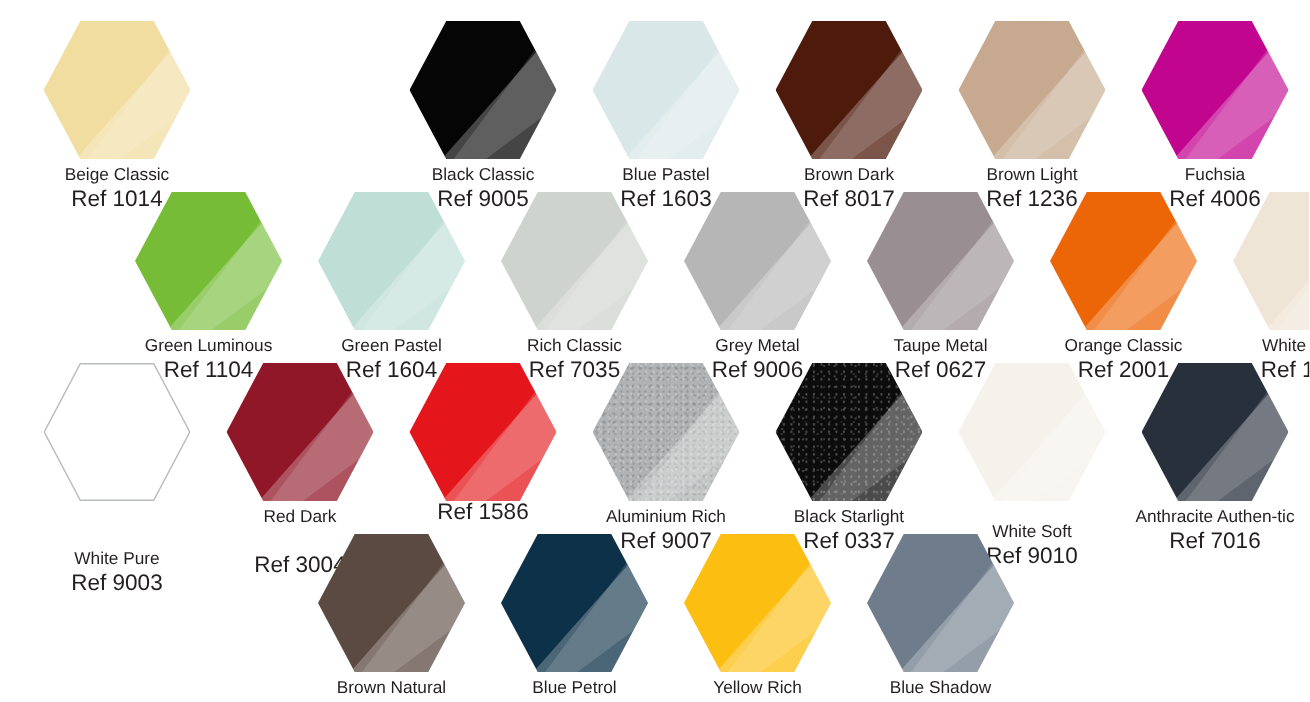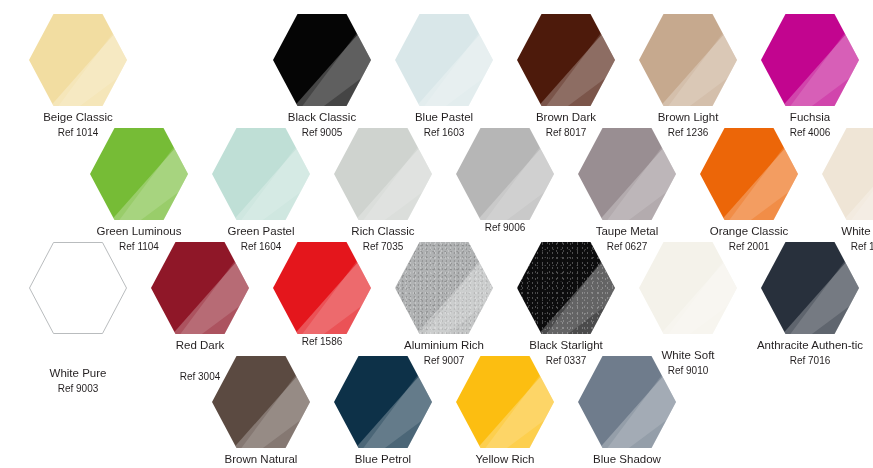--- a/index.html
+++ b/index.html
@@ -96,21 +96,21 @@
   }
 
   .swatch-name {
     margin-top: 4px;
     font-size: 11.5px;
     line-height: 15px;
     color: #231f20;
     white-space: nowrap;
   }
   .swatch-ref {
-    font-size: 10px;
+    font-size: 15px;
     line-height: 15px;
     color: #231f20;
     white-space: nowrap;
   }
 </style>
 </head>
 <body>
 
 <div id="swatch-board" style="background: rgb(255, 255, 255); width: 873px; height: 468px;">
     <div class="swatch" style="left: 17px; top: 14px;">
@@ -223,20 +223,21 @@
   </div>
     <div class="swatch" style="left: 444px; top: 128px;">
     <div class="hex-wrap">
       <div class="hex" style="background: rgb(182, 182, 182);">
 
         <div class="sheen"></div>
         <div class="sheen2"></div>
       </div>
 
     </div>
+    <div class="swatch-name" style="color: rgb(35, 31, 32);">Grey Metal</div>
     <div class="swatch-ref" style="color: rgb(35, 31, 32);">Ref 9006</div>
   </div>
     <div class="swatch" style="left: 566px; top: 128px;">
     <div class="hex-wrap">
       <div class="hex" style="background: rgb(153, 142, 146);">
 
         <div class="sheen"></div>
         <div class="sheen2"></div>
       </div>
 

